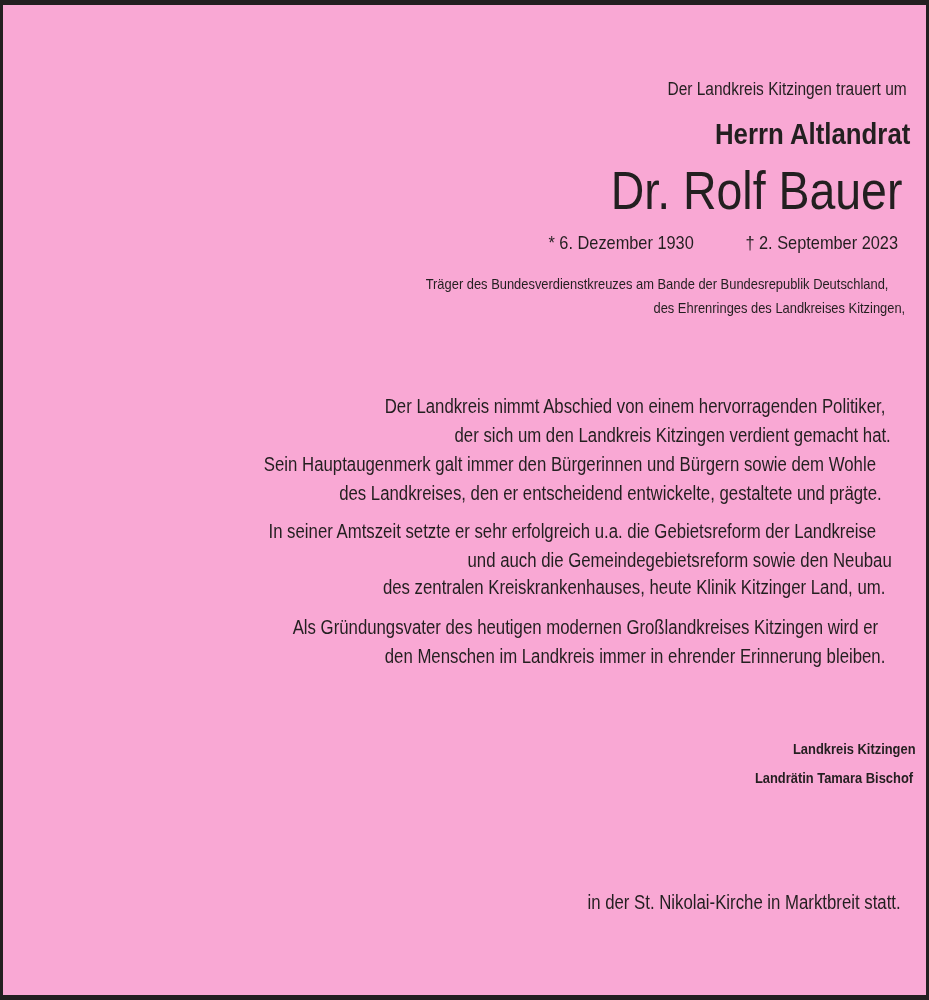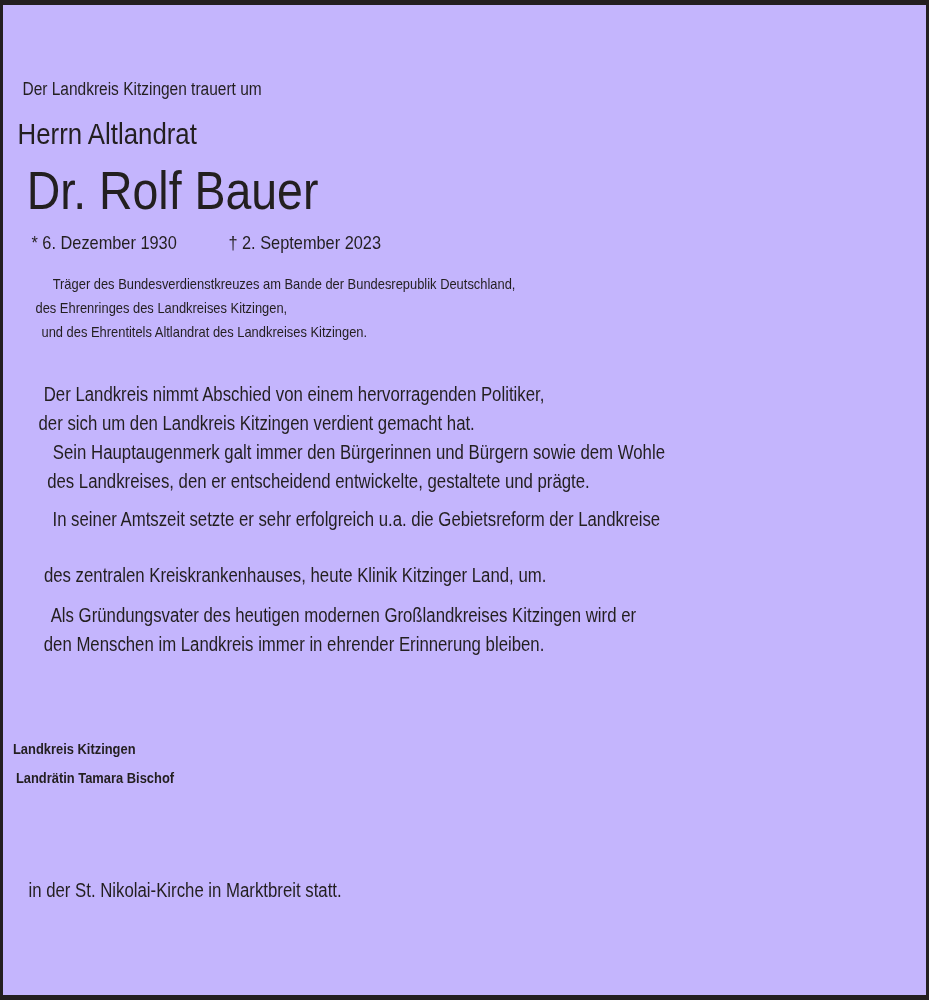--- a/index.html
+++ b/index.html
@@ -1,58 +1,58 @@
 <!DOCTYPE html>
 <html><head>
   <meta charset="utf-8">
   <style>
     html, body { margin: 0; padding: 0; background: #231f20; }
     body { width: 929px; height: 1000px; position: relative; overflow: hidden; }
     .card {
       position: absolute; left: 3px; top: 5px; width: 923px; height: 990px;
-      background: #c4b5fd;
+      background: #f9a8d4;
       font-family: "Liberation Sans", sans-serif;
       color: #231f20;
-      text-align: left;
+      text-align: right;
     }
     .line { position: absolute; left: 0; right: 0; white-space: nowrap; }
     .cond { display: inline-block; transform: scaleX(0.86); transform-origin: center; }
     .intro { top: 74px; font-size: 18px; }
-    .honor { top: 112px; font-size: 30px; }
+    .honor { top: 112px; font-size: 30px; font-weight: bold; }
     .name { top: 154px; font-size: 54px; }
     .dates { top: 227px; font-size: 19px; }
     .dates .birth { margin-right: 60px; }
     .small { font-size: 15px; padding-left: 12px; }
-    .p { font-size: 19.5px; }
+    .p { font-size: 19.5px; margin-top: 12px; }
     .bold { font-weight: bold; }
     .sig { font-size: 15px; font-weight: bold; }
   </style>
 </head>
 <body>
 
 <div class="card">
   <div class="line intro"><span class="cond">Der Landkreis Kitzingen trauert um</span></div>
   <div class="line honor"><span class="cond">Herrn Altlandrat</span></div>
   <div class="line name"><span class="cond">Dr. Rolf Bauer</span></div>
   <div class="line dates">
     <span class="cond">
       <span class="birth">* 6. Dezember 1930</span><span>† 2. September 2023</span>
     </span>
   </div>
 
   <div class="line small" style="top:270px"><span class="cond">Träger des Bundesverdienstkreuzes am Bande der Bundesrepublik Deutschland,</span></div>
   <div class="line small" style="top:294px"><span class="cond">des Ehrenringes des Landkreises Kitzingen,</span></div>
-  <div class="line small" style="top:318px"><span class="cond">und des Ehrentitels Altlandrat des Landkreises Kitzingen.</span></div>
 
   <div class="line p" style="top:378px"><span class="cond">Der Landkreis nimmt Abschied von einem hervorragenden Politiker,</span></div>
   <div class="line p" style="top:407px"><span class="cond">der sich um den Landkreis Kitzingen verdient gemacht hat.</span></div>
   <div class="line p" style="top:436px"><span class="cond">Sein Hauptaugenmerk galt immer den Bürgerinnen und Bürgern sowie dem Wohle</span></div>
   <div class="line p" style="top:465px"><span class="cond">des Landkreises, den er entscheidend entwickelte, gestaltete und prägte.</span></div>
 
   <div class="line p" style="top:503px"><span class="cond">In seiner Amtszeit setzte er sehr erfolgreich u.a. die Gebietsreform der Landkreise</span></div>
+  <div class="line p" style="top:532px"><span class="cond">und auch die Gemeindegebietsreform sowie den Neubau</span></div>
   <div class="line p" style="top:559px"><span class="cond">des zentralen Kreiskrankenhauses, heute Klinik Kitzinger Land, um.</span></div>
 
   <div class="line p" style="top:628px"><span class="cond">den Menschen im Landkreis immer in ehrender Erinnerung bleiben.</span></div>
   <div class="line p" style="top:599px"><span class="cond">Als Gründungsvater des heutigen modernen Großlandkreises Kitzingen wird er</span></div>
 
 
   <div class="line sig" style="top:735px"><span class="cond">Landkreis Kitzingen</span></div>
   <div class="line sig" style="top:764px"><span class="cond">Landrätin Tamara Bischof</span></div>
 
   <div class="line p" style="top:874px"><span class="cond">in der St. Nikolai-Kirche in Marktbreit statt.</span></div>

